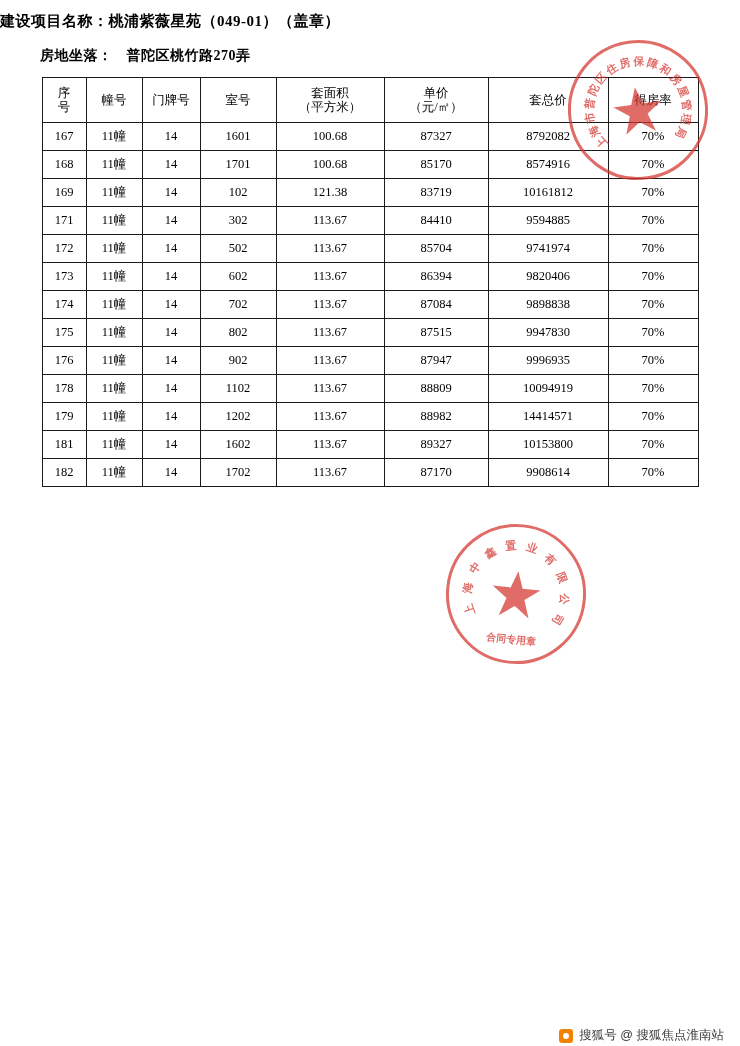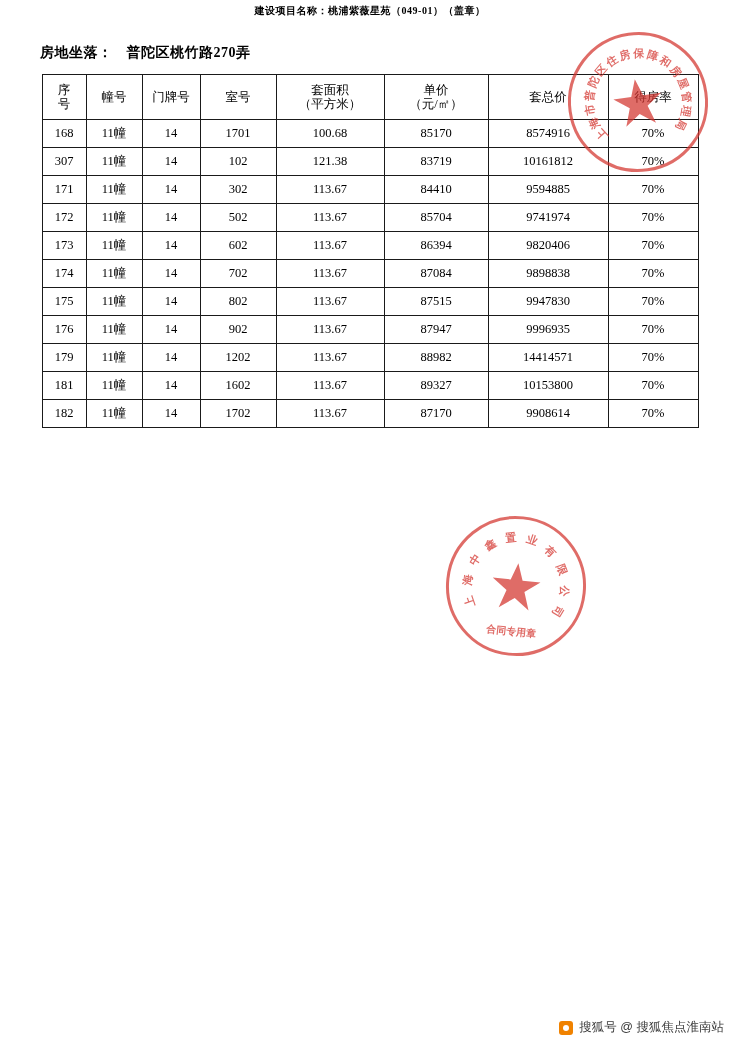--- a/index.html
+++ b/index.html
@@ -21,30 +21,29 @@
     height: 1046px;
   }
   .doc-title {
     text-align: center;
     font-size: 16px;
     font-weight: bold;
     letter-spacing: 1px;
     margin-top: 28px;
   }
   .project-line {
-    text-align: center;
-    font-size: 10px;
-    font-weight: bold;
-    margin-top: 4px;
+    font-size: 15px;
+    font-weight: bold;
+    margin-top: 12px;
     letter-spacing: 0.5px;
   }
   .location-line {
     font-size: 14px;
     font-weight: bold;
-    margin-top: 26px;
+    margin-top: 16px;
     margin-left: 40px;
     letter-spacing: 0.5px;
   }
   .location-line .loc-value {
     font-weight: bold;
     margin-left: 14px;
   }
   table.price-table {
     border-collapse: collapse;
     margin: 12px auto 0 auto;
@@ -203,31 +202,41 @@
         <th class="th-two-line">
           <span>单价</span>
           <span>（元/㎡）</span>
         </th>
         <th>套总价</th>
         <th>得房率</th>
       </tr>
     </thead>
     <tbody id="table-body">
         <tr>
+          <td>167</td>
+          <td>11幢</td>
+          <td>14</td>
+          <td>1601</td>
+          <td>100.68</td>
+          <td>87327</td>
+          <td>8792082</td>
+          <td>70%</td>
+        </tr>
+        <tr>
           <td>168</td>
           <td>11幢</td>
           <td>14</td>
           <td>1701</td>
           <td>100.68</td>
           <td>85170</td>
           <td>8574916</td>
           <td>70%</td>
         </tr>
         <tr>
-          <td>307</td>
+          <td>169</td>
           <td>11幢</td>
           <td>14</td>
           <td>102</td>
           <td>121.38</td>
           <td>83719</td>
           <td>10161812</td>
           <td>70%</td>
         </tr>
         <tr>
           <td>171</td>
@@ -280,20 +289,30 @@
           <td>70%</td>
         </tr>
         <tr>
           <td>176</td>
           <td>11幢</td>
           <td>14</td>
           <td>902</td>
           <td>113.67</td>
           <td>87947</td>
           <td>9996935</td>
+          <td>70%</td>
+        </tr>
+        <tr>
+          <td>178</td>
+          <td>11幢</td>
+          <td>14</td>
+          <td>1102</td>
+          <td>113.67</td>
+          <td>88809</td>
+          <td>10094919</td>
           <td>70%</td>
         </tr>
         <tr>
           <td>179</td>
           <td>11幢</td>
           <td>14</td>
           <td>1202</td>
           <td>113.67</td>
           <td>88982</td>
           <td>14414571</td>

